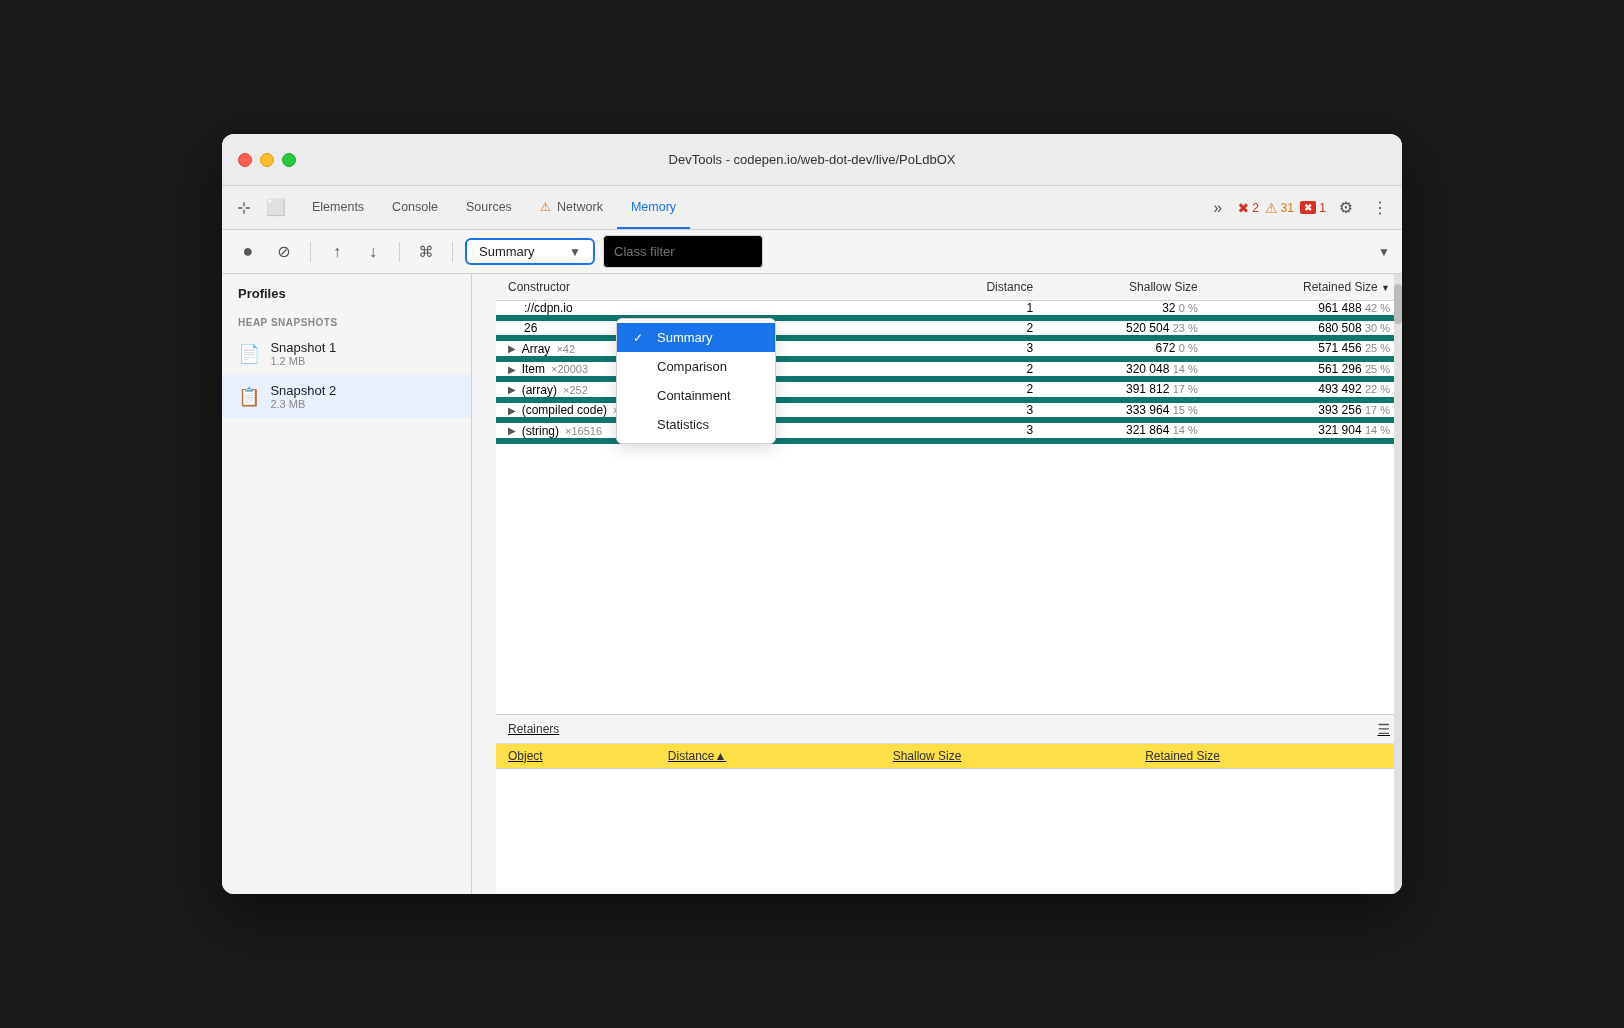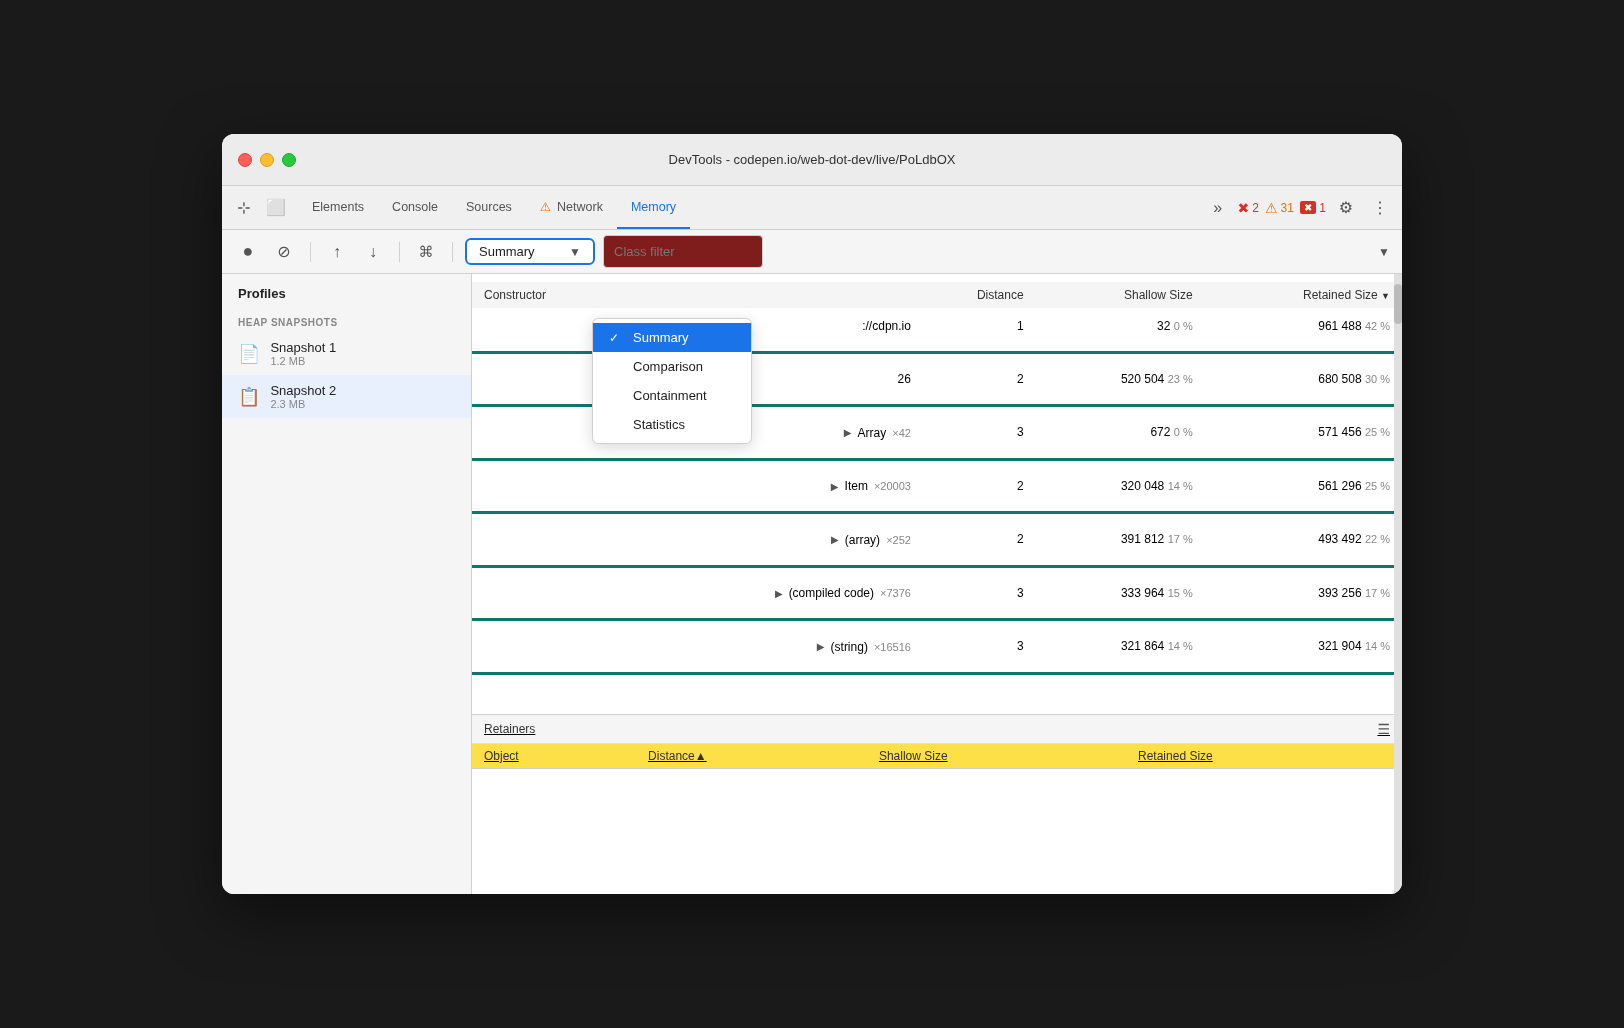--- a/index.html
+++ b/index.html
@@ -197,30 +197,31 @@
       font-size: 12px;
       color: #555;
     }
 
     .class-filter-input {
       padding: 8px 10px;
       border: 1px solid #d0d0d0;
       border-radius: 4px;
       font-size: 13px;
       color: #999;
-      background: #7f1d1d;
+      background: #000000;
       width: 160px;
       outline: none;
     }
 
     
     .main-content {
       flex: 1;
       display: flex;
       overflow: hidden;
+      gap: 24px;
     }
 
     
     .sidebar {
       width: 250px;
       background: #f5f5f5;
       border-right: 1px solid #d0d0d0;
       display: flex;
       flex-direction: column;
       overflow-y: auto;
@@ -330,31 +331,30 @@
 
     .data-table thead th {
       background: #f5f5f5;
       padding: 6px 12px;
       text-align: left;
       font-weight: 500;
       color: #333;
       border-bottom: 1px solid #d0d0d0;
       white-space: nowrap;
       position: sticky;
-      top: 8px;
+      top: 0;
     }
 
     .data-table thead th.right { text-align: right; }
 
     .data-table tbody td {
-      padding: 18px 12px;
-      border-bottom: 3px solid #0f766e;
+      padding: 0 12px;
+      border-bottom: 6px solid #0f766e;
       white-space: nowrap;
       font-size: 12px;
-      text-align: right;
     }
 
     .row-expander {
       display: inline-flex;
       align-items: center;
       gap: 6px;
     }
 
     .expand-arrow {
       color: #555;

